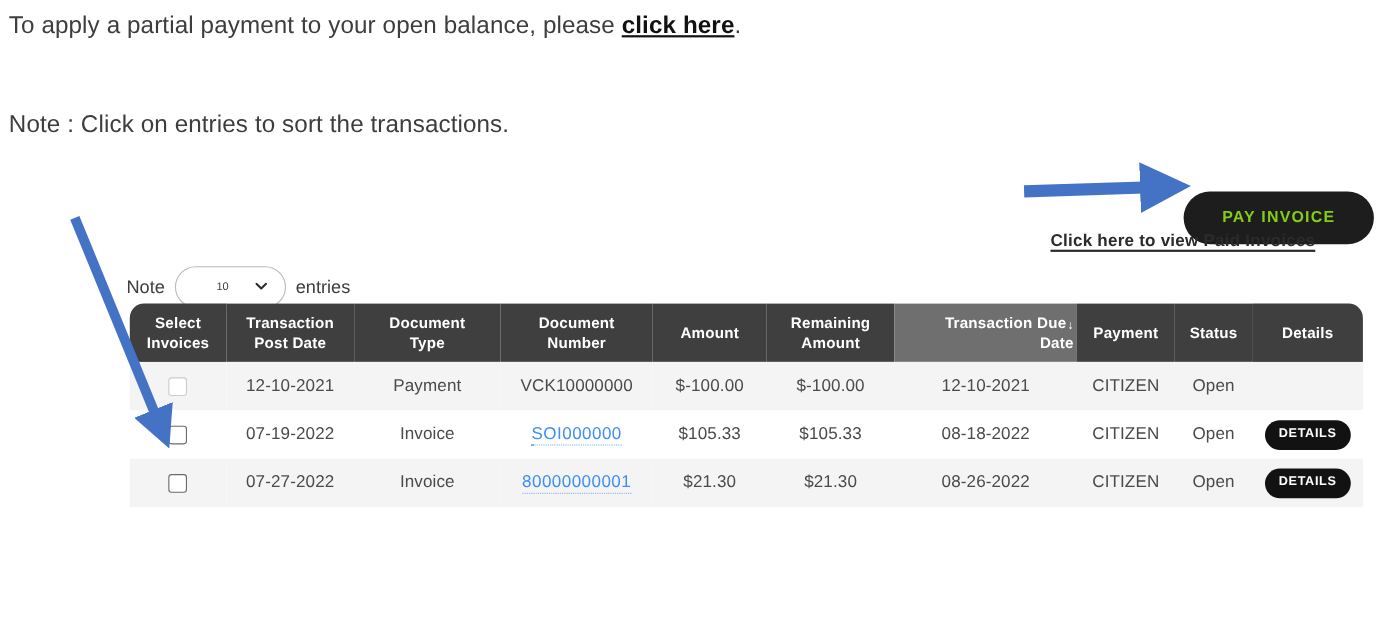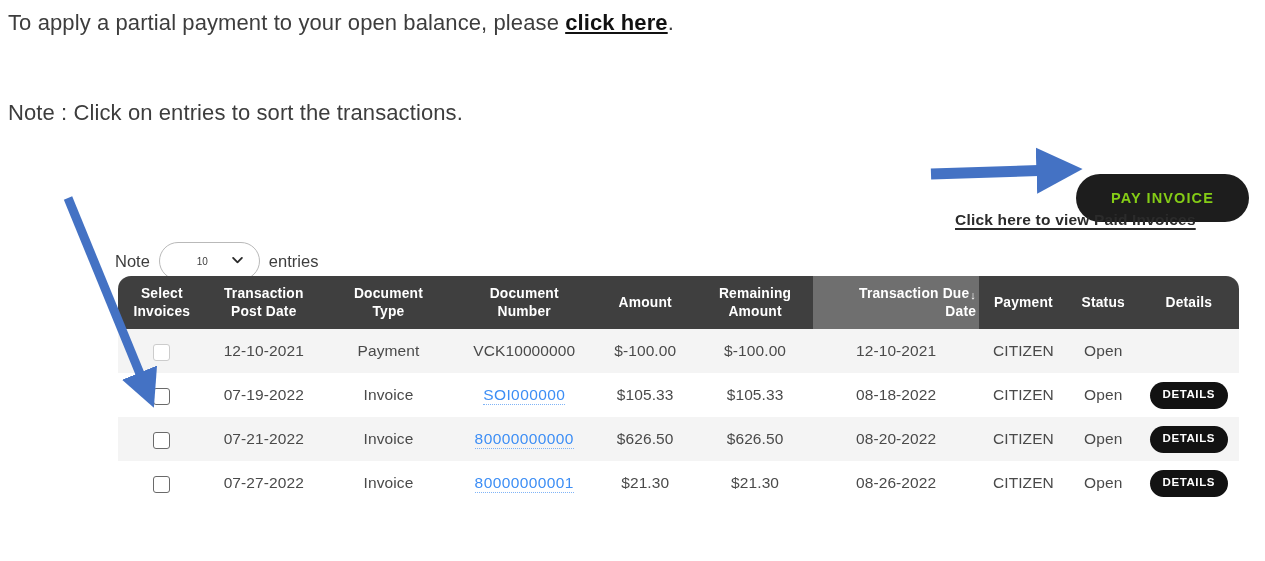--- a/index.html
+++ b/index.html
@@ -320,32 +320,20 @@
           <td><a class="doc-link">SOI000000</a></td>
           <td>$105.33</td>
           <td>$105.33</td>
           <td class="duedate-col">08-18-2022</td>
           <td>CITIZEN</td>
           <td>Open</td>
           <td><button class="details-button">DETAILS</button></td>
         </tr>
         <tr>
           <td><input type="checkbox" class="row-checkbox" style=""></td>
-          <td>07-21-2022</td>
-          <td>Invoice</td>
-          <td><a class="doc-link">80000000000</a></td>
-          <td>$626.50</td>
-          <td>$626.50</td>
-          <td class="duedate-col">08-20-2022</td>
-          <td>CITIZEN</td>
-          <td>Open</td>
-          <td><button class="details-button">DETAILS</button></td>
-        </tr>
-        <tr>
-          <td><input type="checkbox" class="row-checkbox" style=""></td>
           <td>07-27-2022</td>
           <td>Invoice</td>
           <td><a class="doc-link">80000000001</a></td>
           <td>$21.30</td>
           <td>$21.30</td>
           <td class="duedate-col">08-26-2022</td>
           <td>CITIZEN</td>
           <td>Open</td>
           <td><button class="details-button">DETAILS</button></td>
         </tr>

